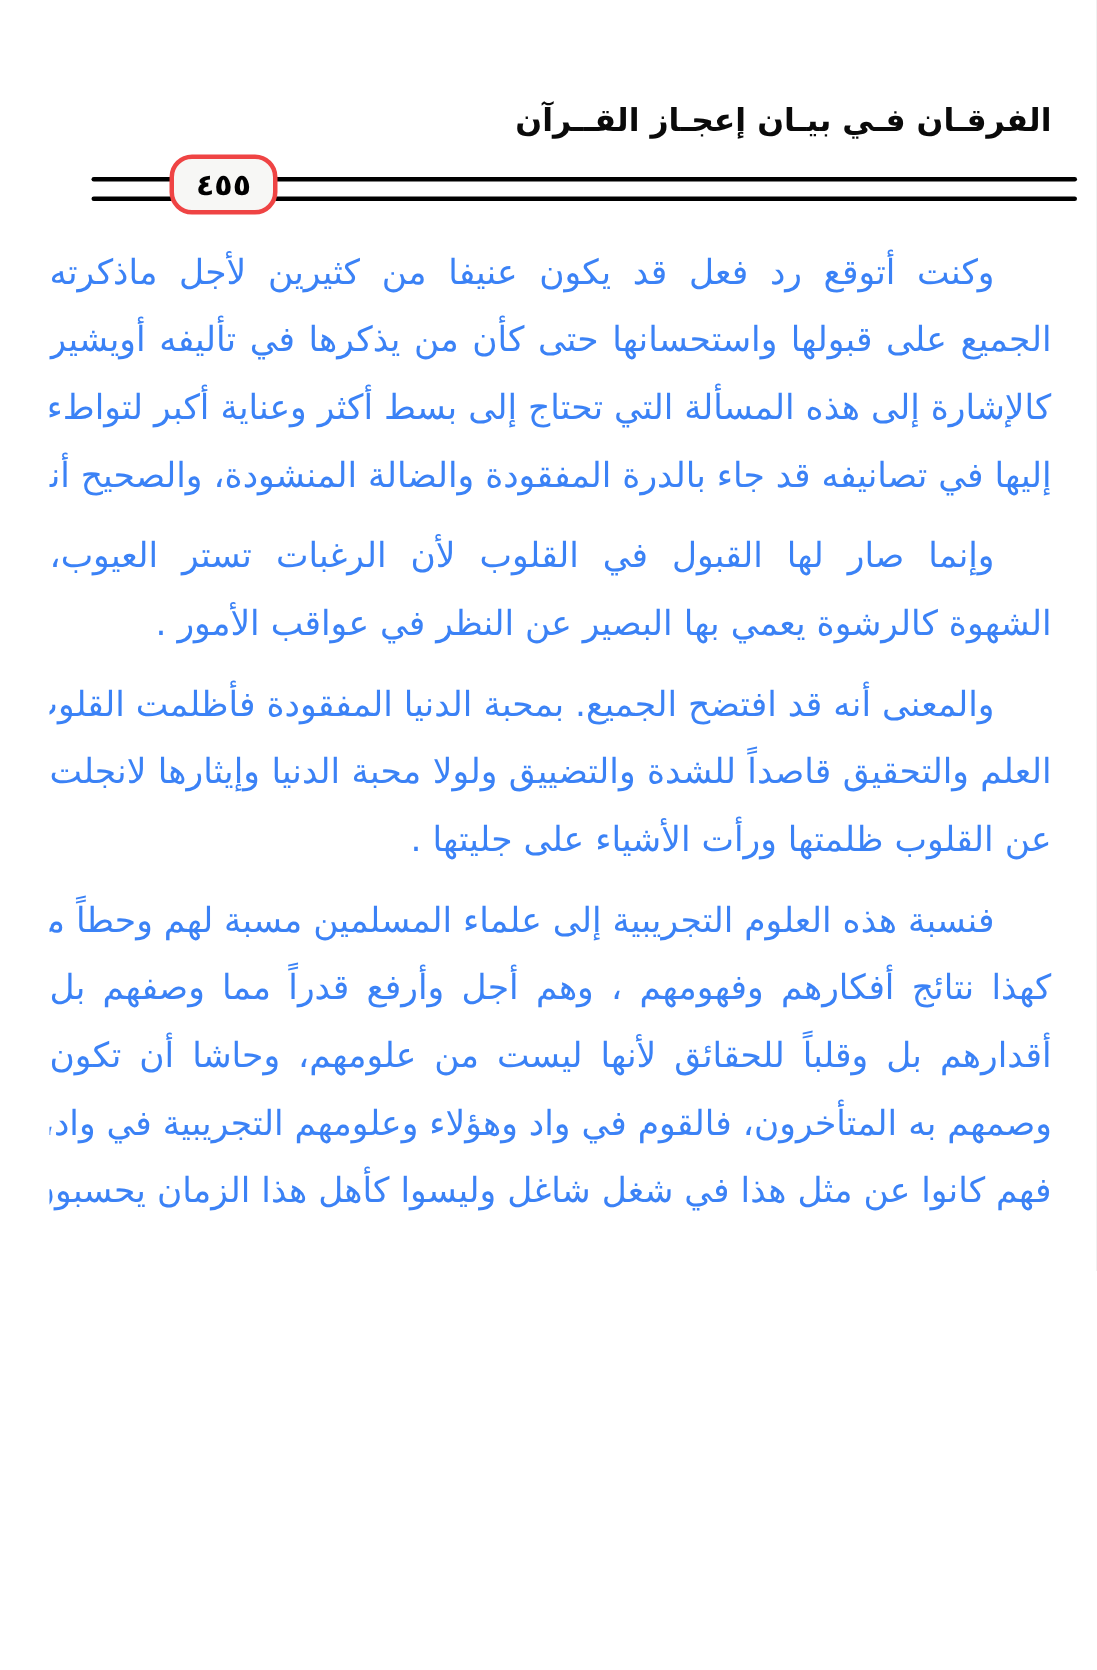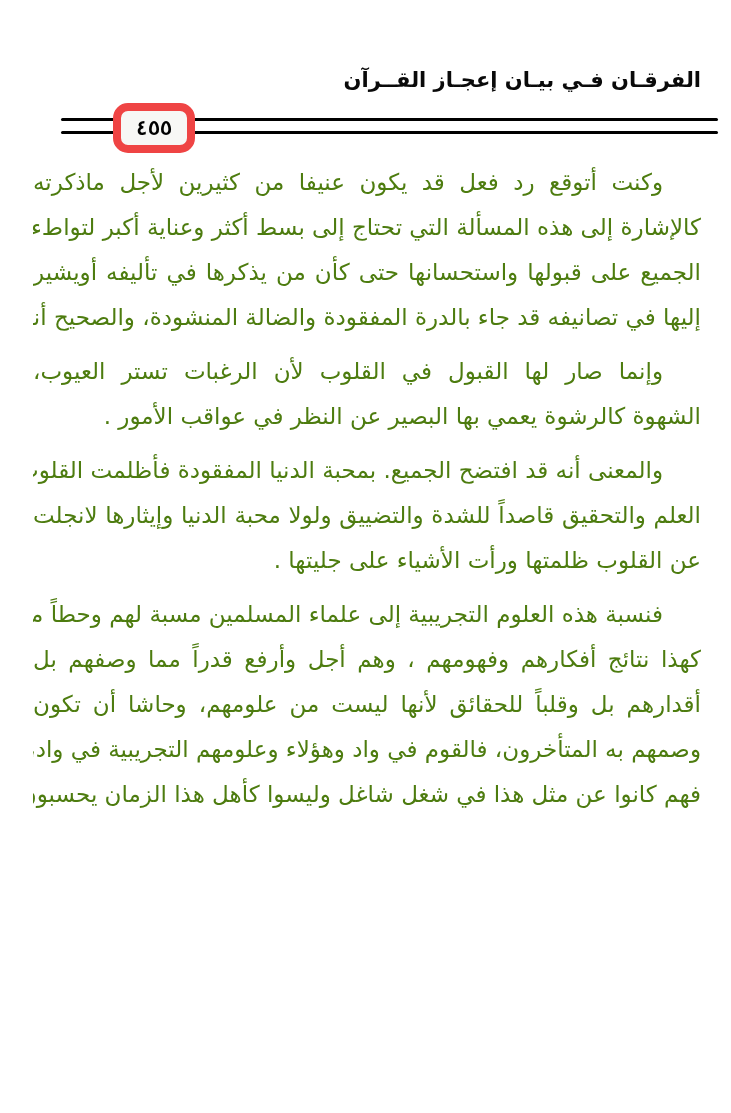--- a/index.html
+++ b/index.html
@@ -49,41 +49,40 @@
   }
   .rule-line.top { top: 15px; }
   .rule-line.bottom { top: 28px; }
   .page-badge {
     position: absolute;
     top: 0;
     left: 100px;
     width: 66px;
     height: 34px;
     background: #f7f7f5;
-    border: 8px solid #ef4444;
+    border: 3px solid #ef4444;
     border-radius: 15px;
     display: flex;
     align-items: center;
     justify-content: center;
     font-size: 20px;
     font-weight: bold;
     color: #000;
     direction: rtl;
     z-index: 2;
-    font-family: Liberation Mono, monospace;
   }
   
   .body-text {
     position: absolute;
     top: 160px;
     right: 30px;
     left: 33px;
     direction: rtl;
     font-size: 23px;
-    color: #4d7c0f;
+    color: #3b82f6;
   }
   .para { margin: 0 0 9px 0; }
   .line {
     height: 45px;
     line-height: 45px;
     text-align: justify;
     text-align-last: justify;
     overflow: hidden;
     white-space: nowrap;
   }
@@ -103,22 +102,22 @@
   <div class="ornament-rule">
     <div class="rule-line top"></div>
     <div class="rule-line bottom"></div>
     <div class="page-badge">٤٥٥</div>
   </div>
 
   <div class="body-text">
 
     <div class="para">
       <div class="line first">وكنت أتوقع رد فعل قد يكون عنيفا من كثيرين لأجل ماذكرته</div>
+      <div class="line">الجميع على قبولها واستحسانها حتى كأن من يذكرها في تأليفه أويشير</div>
       <div class="line">كالإشارة إلى هذه المسألة التي تحتاج إلى بسط أكثر وعناية أكبر لتواطء</div>
-      <div class="line">الجميع على قبولها واستحسانها حتى كأن من يذكرها في تأليفه أويشير</div>
       <div class="line">إليها في تصانيفه قد جاء بالدرة المفقودة والضالة المنشودة، والصحيح أنه</div>
     </div>
 
     <div class="para">
       <div class="line first">وإنما صار لها القبول في القلوب لأن الرغبات تستر العيوب،</div>
       <div class="line end">الشهوة كالرشوة يعمي بها البصير عن النظر في عواقب الأمور .</div>
     </div>
 
     <div class="para">
       <div class="line first">والمعنى أنه قد افتضح الجميع. بمحبة الدنيا المفقودة فأظلمت القلوب</div>

